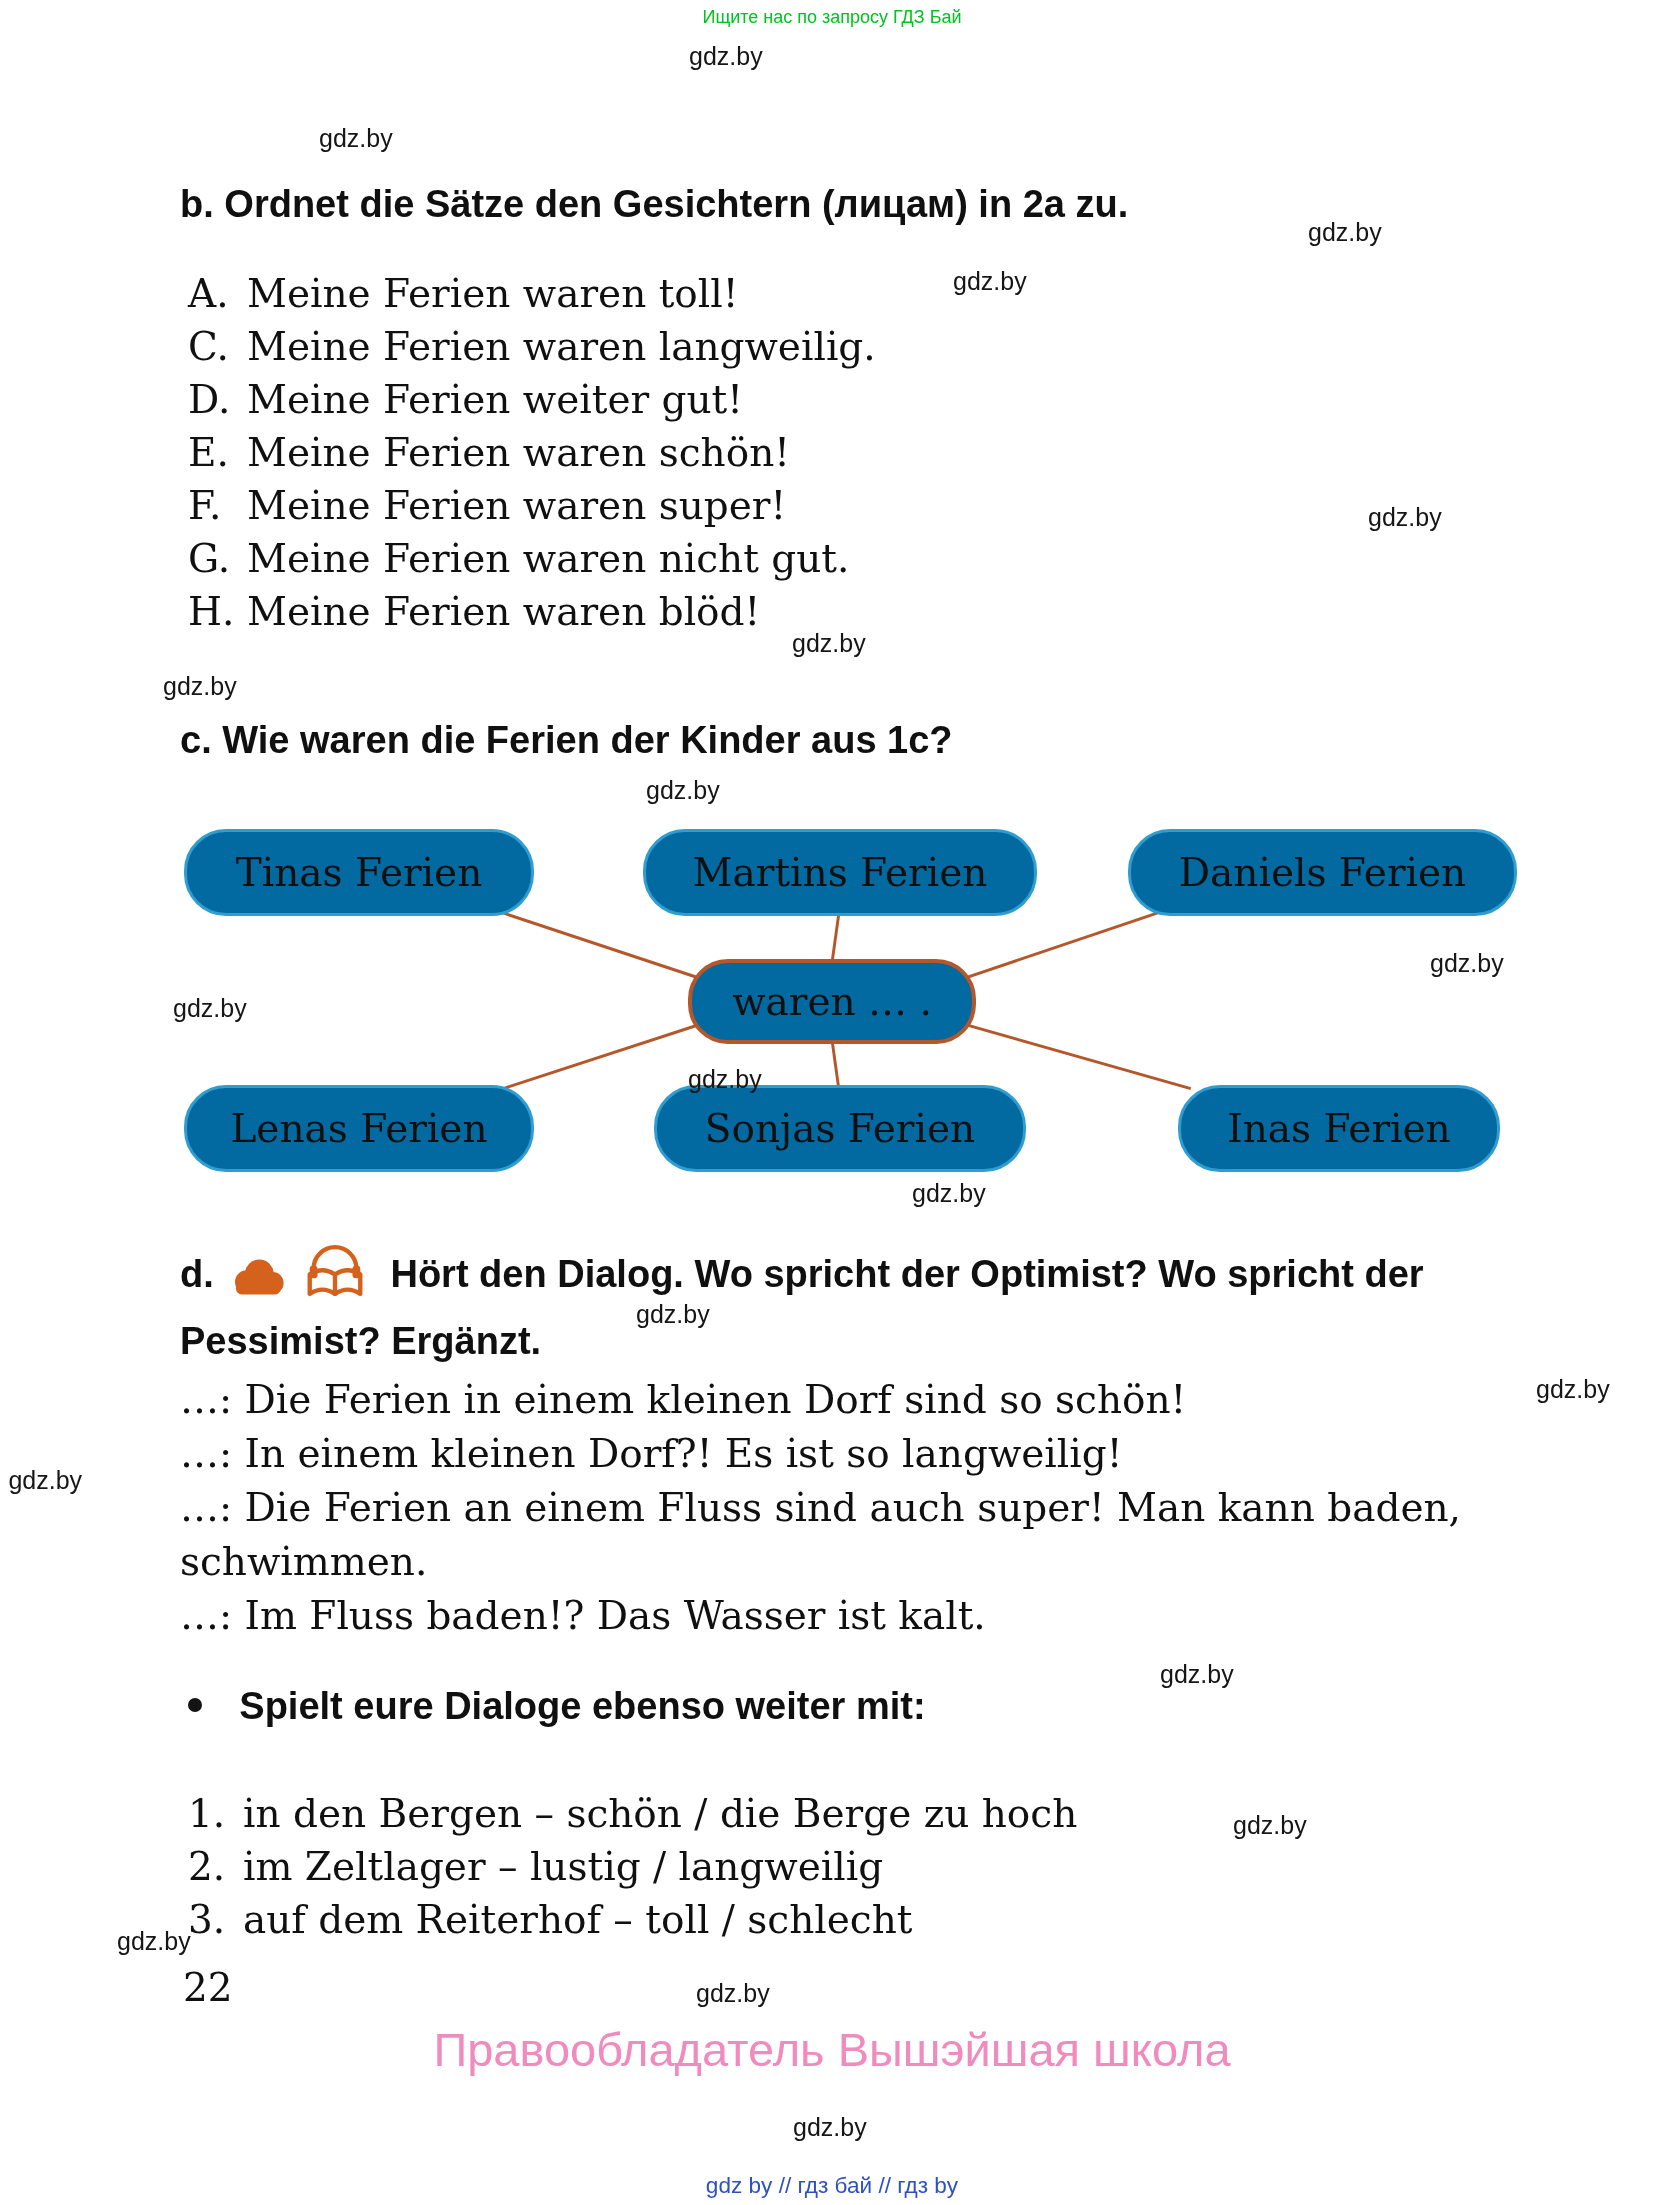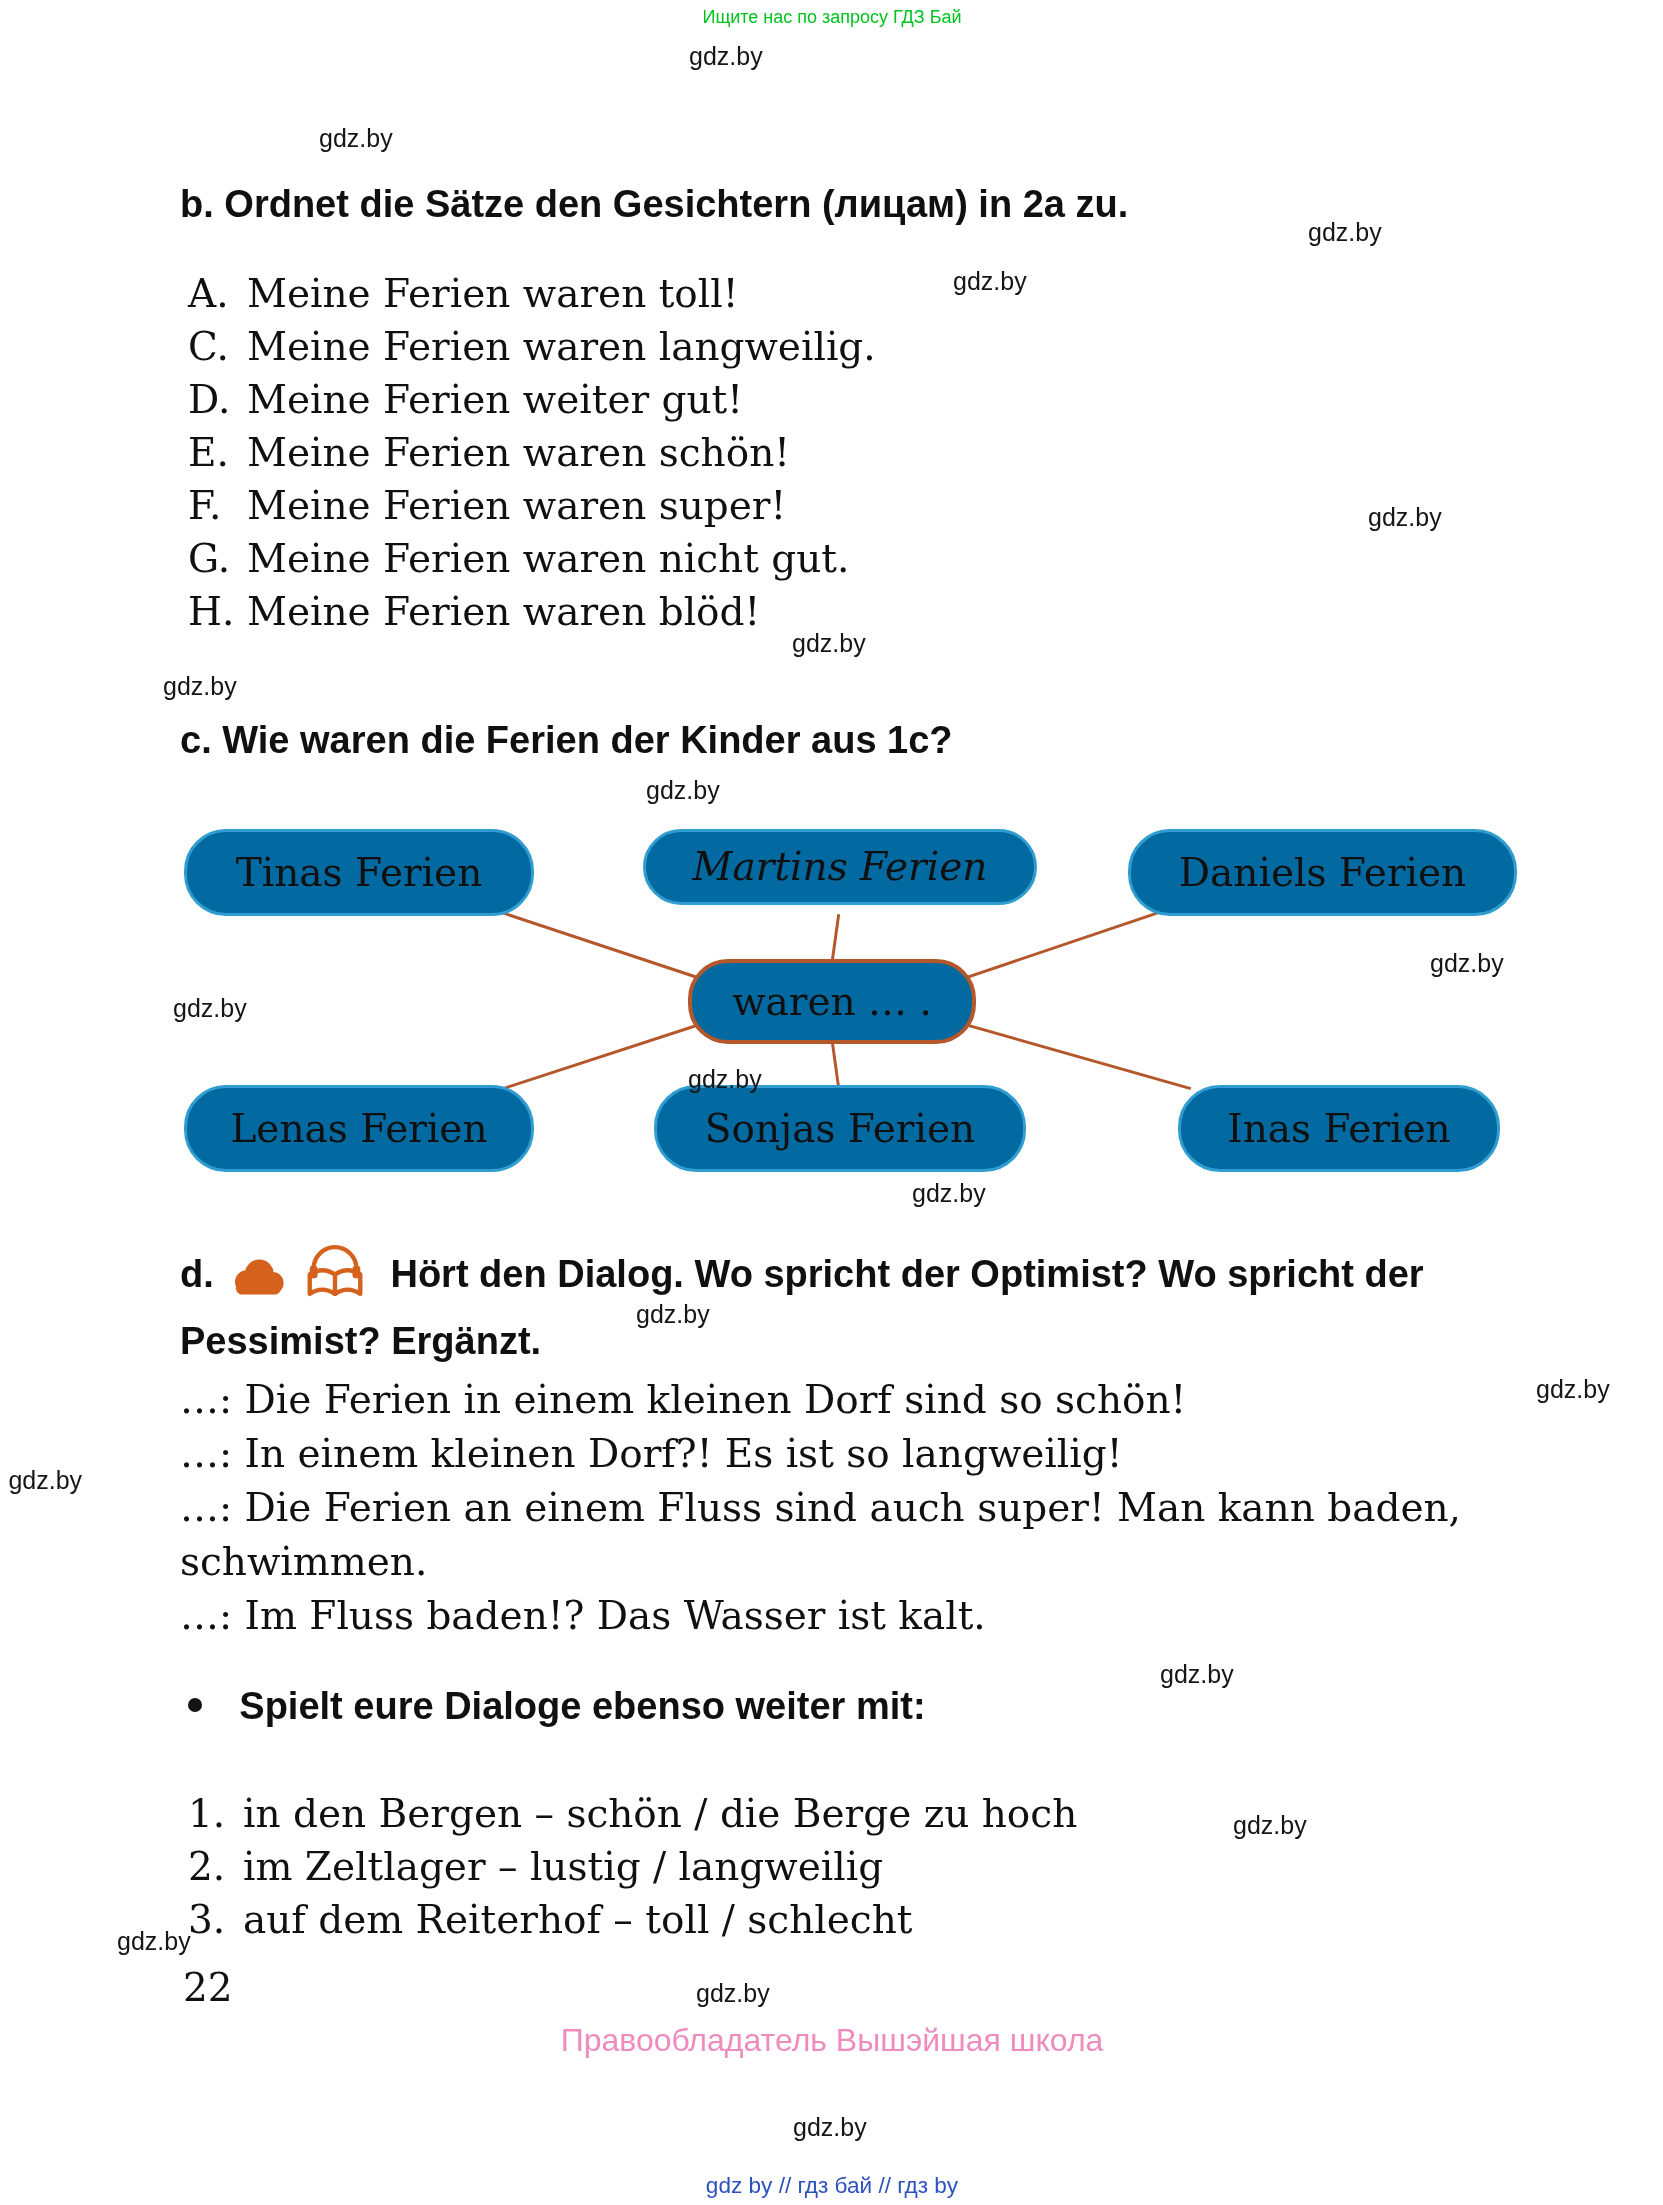--- a/index.html
+++ b/index.html
@@ -38,21 +38,21 @@
   .bullet-line{position:absolute;left:188px;top:1685px;font-family:"Liberation Sans","DejaVu Sans",sans-serif;
         font-weight:700;font-size:38px;}
   .bullet{display:inline-block;width:14.3px;height:14.3px;border-radius:50%;background:#141414;
         margin-right:37px;vertical-align:6.7px;}
 
   .variants{position:absolute;left:188px;top:1751px;font-size:39px;line-height:53px;margin-top:36px;}
   .num{display:inline-block;width:55px;}
 
   .page-number{position:absolute;left:183px;top:1965px;font-size:39px;}
   .copyright{position:absolute;left:0;top:2022px;width:100%;text-align:center;
-        font-family:"Liberation Sans","DejaVu Sans",sans-serif;font-size:32px;color:#f08bbe;}
+        font-family:"Liberation Sans","DejaVu Sans",sans-serif;font-size:47px;color:#f08bbe;}
   .footer-links{position:absolute;left:0;top:2173px;width:100%;text-align:center;
         font-family:"Liberation Sans","DejaVu Sans",sans-serif;font-size:22.6px;color:#2d52c0;}
 </style>
 </head>
 <body>
 
 <div class="page">
 
   <div class="top-banner">Ищите нас по запросу ГДЗ Бай</div>
 
@@ -73,21 +73,21 @@
   <div class="diagram">
     <svg class="connectors" viewBox="0 0 1640 445">
       <line x1="395" y1="107" x2="645" y2="190"></line>
       <line x1="800" y1="110" x2="792" y2="168"></line>
       <line x1="1185" y1="107" x2="945" y2="188"></line>
       <line x1="400" y1="318" x2="645" y2="238"></line>
       <line x1="800" y1="318" x2="792" y2="260"></line>
       <line x1="1220" y1="318" x2="945" y2="240"></line>
     </svg>
     <div class="node" style="left:16px;top:6.7px;width:350px;height:87px;">Tinas Ferien</div>
-    <div class="node" style="left:475px;top:6.7px;width:394px;height:76px;font-style:italic;">Martins Ferien</div>
+    <div class="node" style="left:475px;top:6.7px;width:394px;height:87px;">Martins Ferien</div>
     <div class="node" style="left:960px;top:6.7px;width:389px;height:87px;">Daniels Ferien</div>
     <div class="node center" style="left:520px;top:137px;width:288px;height:85px;">waren … .</div>
     <div class="node" style="left:16px;top:263px;width:350px;height:87px;">Lenas Ferien</div>
     <div class="node" style="left:486px;top:263px;width:372px;height:87px;">Sonjas Ferien</div>
     <div class="node" style="left:1010px;top:263px;width:322px;height:87px;">Inas Ferien</div>
   </div>
 
   <div class="d-heading">
     <span>d.</span><span class="icon cloud"><svg width="65" height="45" viewBox="0 0 72 50" fill="#d4611c">
           <circle cx="24" cy="30" r="13"></circle>

